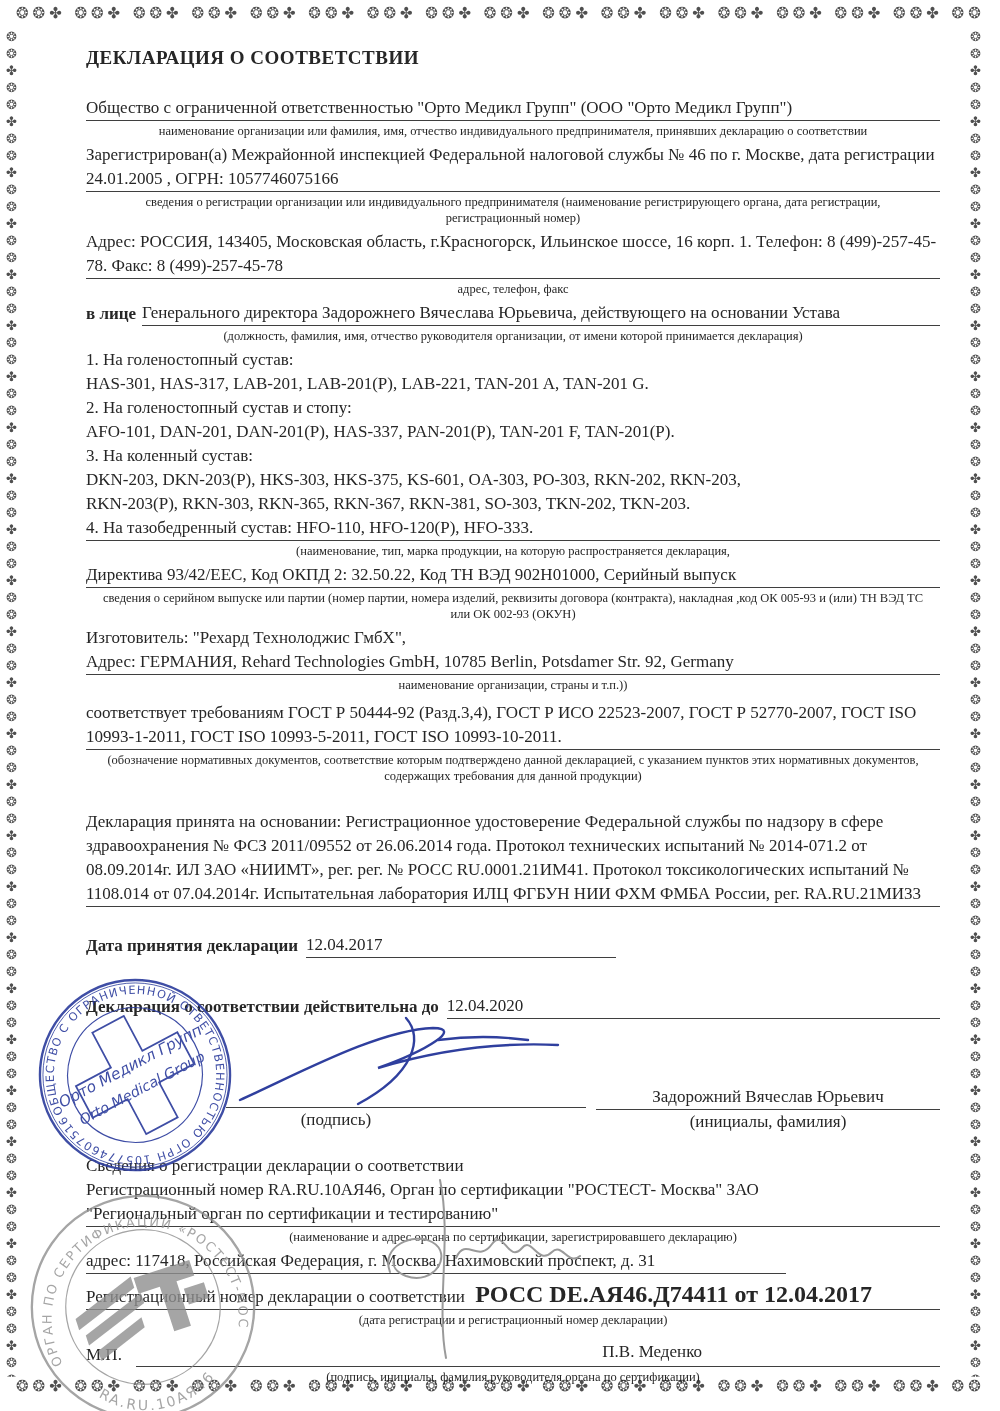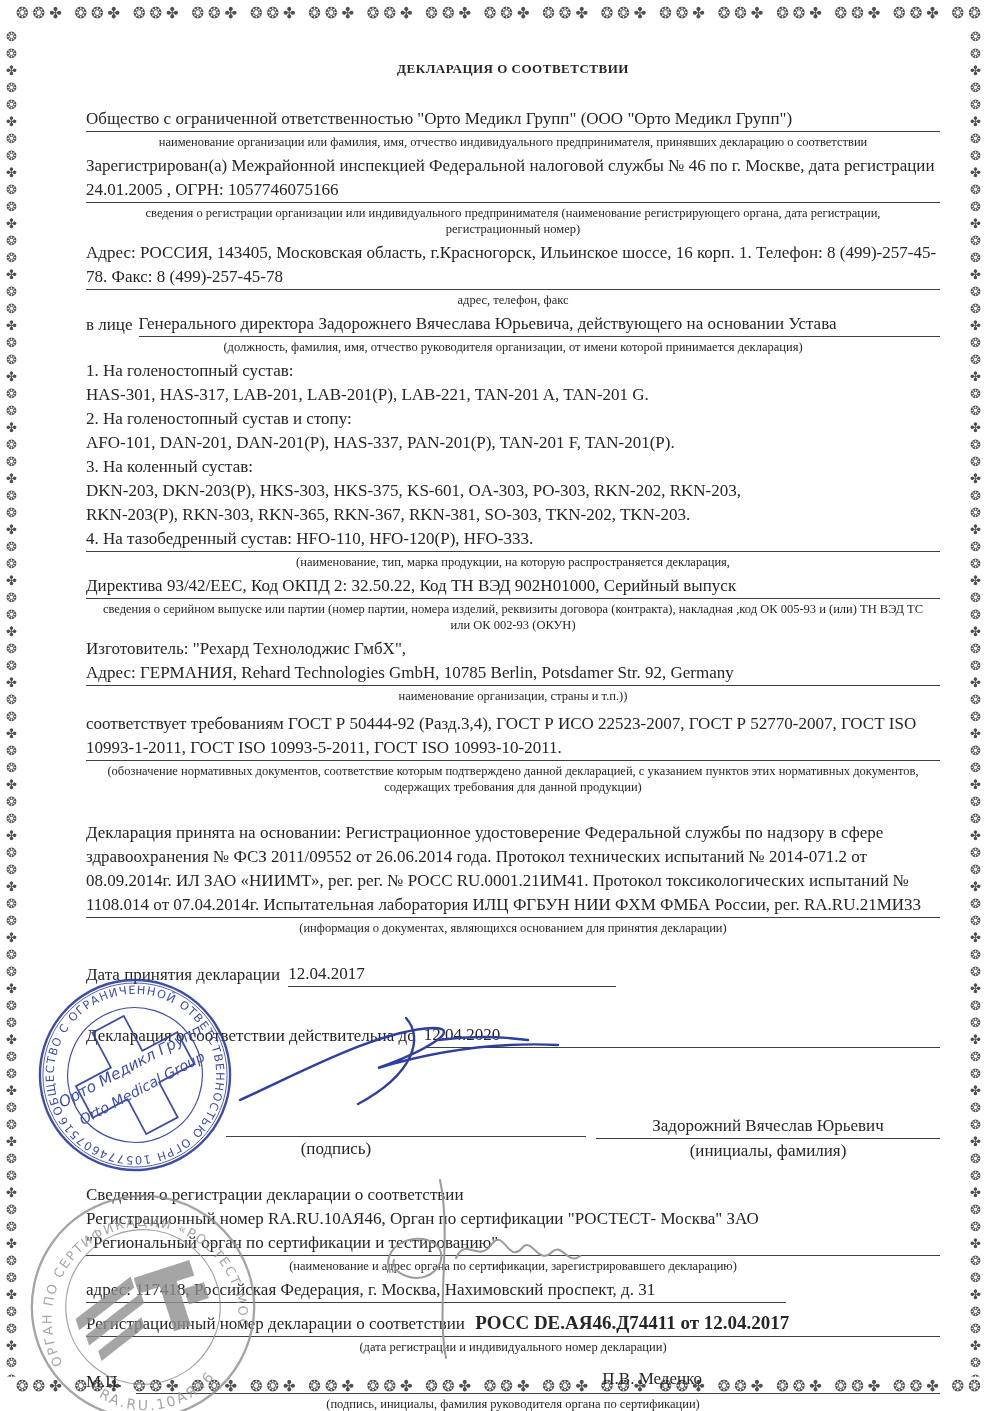--- a/index.html
+++ b/index.html
@@ -12,31 +12,31 @@
   .border-top{top:4px;}
   .border-bot{bottom:10px;}
   .border-v{position:absolute;top:28px;bottom:34px;width:20px;overflow:hidden;
             font-family:"DejaVu Sans",sans-serif;font-size:13px;line-height:17px;
             word-break:break-all;color:var(--border);}
   .border-left{left:6px;}
   .border-right{right:10px;}
 
   .content{position:absolute;left:86px;right:60px;top:44px;font-size:17px;line-height:24px;}
 
-  h1.title{font-size:13px;font-weight:bold;text-align:center;margin:13px 0 26px 0;letter-spacing:.5px;}
+  h1.title{font-size:19px;font-weight:bold;text-align:left;margin:2px 0 26px 0;letter-spacing:.5px;}
 
   .ublock{border-bottom:1px solid var(--rule);}
   .caption{font-size:12.5px;line-height:16px;text-align:center;margin:2px auto 4px auto;}
   .cap-narrow{max-width:800px;}
   .row{display:flex;align-items:flex-end;}
   .grow{flex:1 1 auto;}
   .uline{border-bottom:1px solid var(--rule);}
   .sp8{margin-top:8px;} .sp14{margin-top:26px;} .sp20{margin-top:20px;} .sp26{margin-top:26px;}
   .bold{font-weight:bold;}
-  .nowrap{white-space:nowrap;}
+  .nowrap{white-space:nowrap;font-weight:bold;}
 
   .sig-row{display:flex;margin-top:66px;}
   .sig-left{margin-left:140px;width:360px;position:relative;}
   .sig-right{flex:1 1 auto;margin-left:10px;text-align:center;}
   .sig-line{border-bottom:1px solid var(--rule);height:22px;}
   .sig-cap{font-size:17px;text-align:center;}
   .sig-cap-left{width:220px;}
 
   .mp-row{display:flex;align-items:flex-end;margin-top:12px;}
   .mp-label{flex:0 0 auto;padding-right:14px;}
@@ -92,21 +92,20 @@
     <div class="caption cap-narrow" style="max-width:830px;">сведения о серийном выпуске или партии (номер партии, номера изделий, реквизиты договора (контракта), накладная ,код ОК 005-93 и (или) ТН ВЭД ТС или ОК 002-93 (ОКУН)</div>
 
     <div>Изготовитель: "Рехард Технолоджис ГмбХ",</div>
     <div class="ublock">Адрес: ГЕРМАНИЯ, Rehard Technologies GmbH, 10785 Berlin, Potsdamer Str. 92, Germany</div>
     <div class="caption">наименование организации, страны и т.п.))</div>
 
     <div class="ublock sp8">соответствует требованиям ГОСТ Р 50444-92 (Разд.3,4), ГОСТ Р ИСО 22523-2007, ГОСТ Р 52770-2007, ГОСТ  ISO 10993-1-2011, ГОСТ  ISO 10993-5-2011, ГОСТ  ISO 10993-10-2011.</div>
     <div class="caption cap-narrow" style="max-width:820px;">(обозначение нормативных документов, соответствие которым подтверждено данной декларацией, с указанием пунктов этих нормативных документов, содержащих требования для данной продукции)</div>
 
     <div class="ublock sp14">Декларация принята на основании: Регистрационное удостоверение Федеральной службы по надзору в сфере здравоохранения № ФСЗ 2011/09552 от 26.06.2014 года. Протокол  технических испытаний № 2014-071.2 от 08.09.2014г. ИЛ ЗАО «НИИМТ», рег. рег. № РОСС RU.0001.21ИМ41. Протокол токсикологических испытаний № 1108.014 от 07.04.2014г. Испытательная лаборатория ИЛЦ ФГБУН НИИ ФХМ ФМБА России, рег. RA.RU.21МИ33</div>
-    <div class="caption">(информация о документах, являющихся основанием для принятия декларации)</div>
 
     <div class="row sp26" style="max-width:530px;">
       <span class="nowrap" style="padding-right:8px;">Дата принятия декларации</span>
       <span class="uline grow">12.04.2017</span>
     </div>
 
     <div class="row" style="margin-top:36px;">
       <span class="nowrap" style="padding-right:8px;">Декларация о соответствии действительна до</span>
       <span class="uline grow">12.04.2020</span>
     </div>
@@ -124,23 +123,23 @@
 
     <div class="sp20">Сведения о регистрации декларации о соответствии</div>
     <div>Регистрационный номер RA.RU.10АЯ46, Орган по сертификации "РОСТЕСТ- Москва" ЗАО</div>
     <div class="ublock">"Региональный орган по сертификации и тестированию"</div>
     <div class="caption">(наименование и адрес органа по сертификации, зарегистрировавшего декларацию)</div>
 
     <div class="ublock" style="max-width:700px;">адрес: 117418, Российская Федерация, г. Москва, Нахимовский проспект, д. 31</div>
 
     <div class="ublock sp8">
       <span>Регистрационный номер декларации о соответствии</span>
-      <span class="bold" style="padding-left:6px;font-size:19px;">РОСС DE.АЯ46.Д74411 от 12.04.2017</span>
-    </div>
-    <div class="caption">(дата регистрации и индивидуального номер декларации)</div>
+      <span class="bold" style="padding-left:6px;font-size:24px;">РОСС DE.АЯ46.Д74411 от 12.04.2017</span>
+    </div>
+    <div class="caption">(дата регистрации и регистрационный номер декларации)</div>
 
     <div class="mp-row">
       <span class="mp-label">М.П.</span>
       <div class="mp-line">
         <span class="mp-name">П.В. Меденко</span>
       </div>
     </div>
     <div class="caption">(подпись, инициалы, фамилия руководителя органа по сертификации)</div>
 
   </div>

